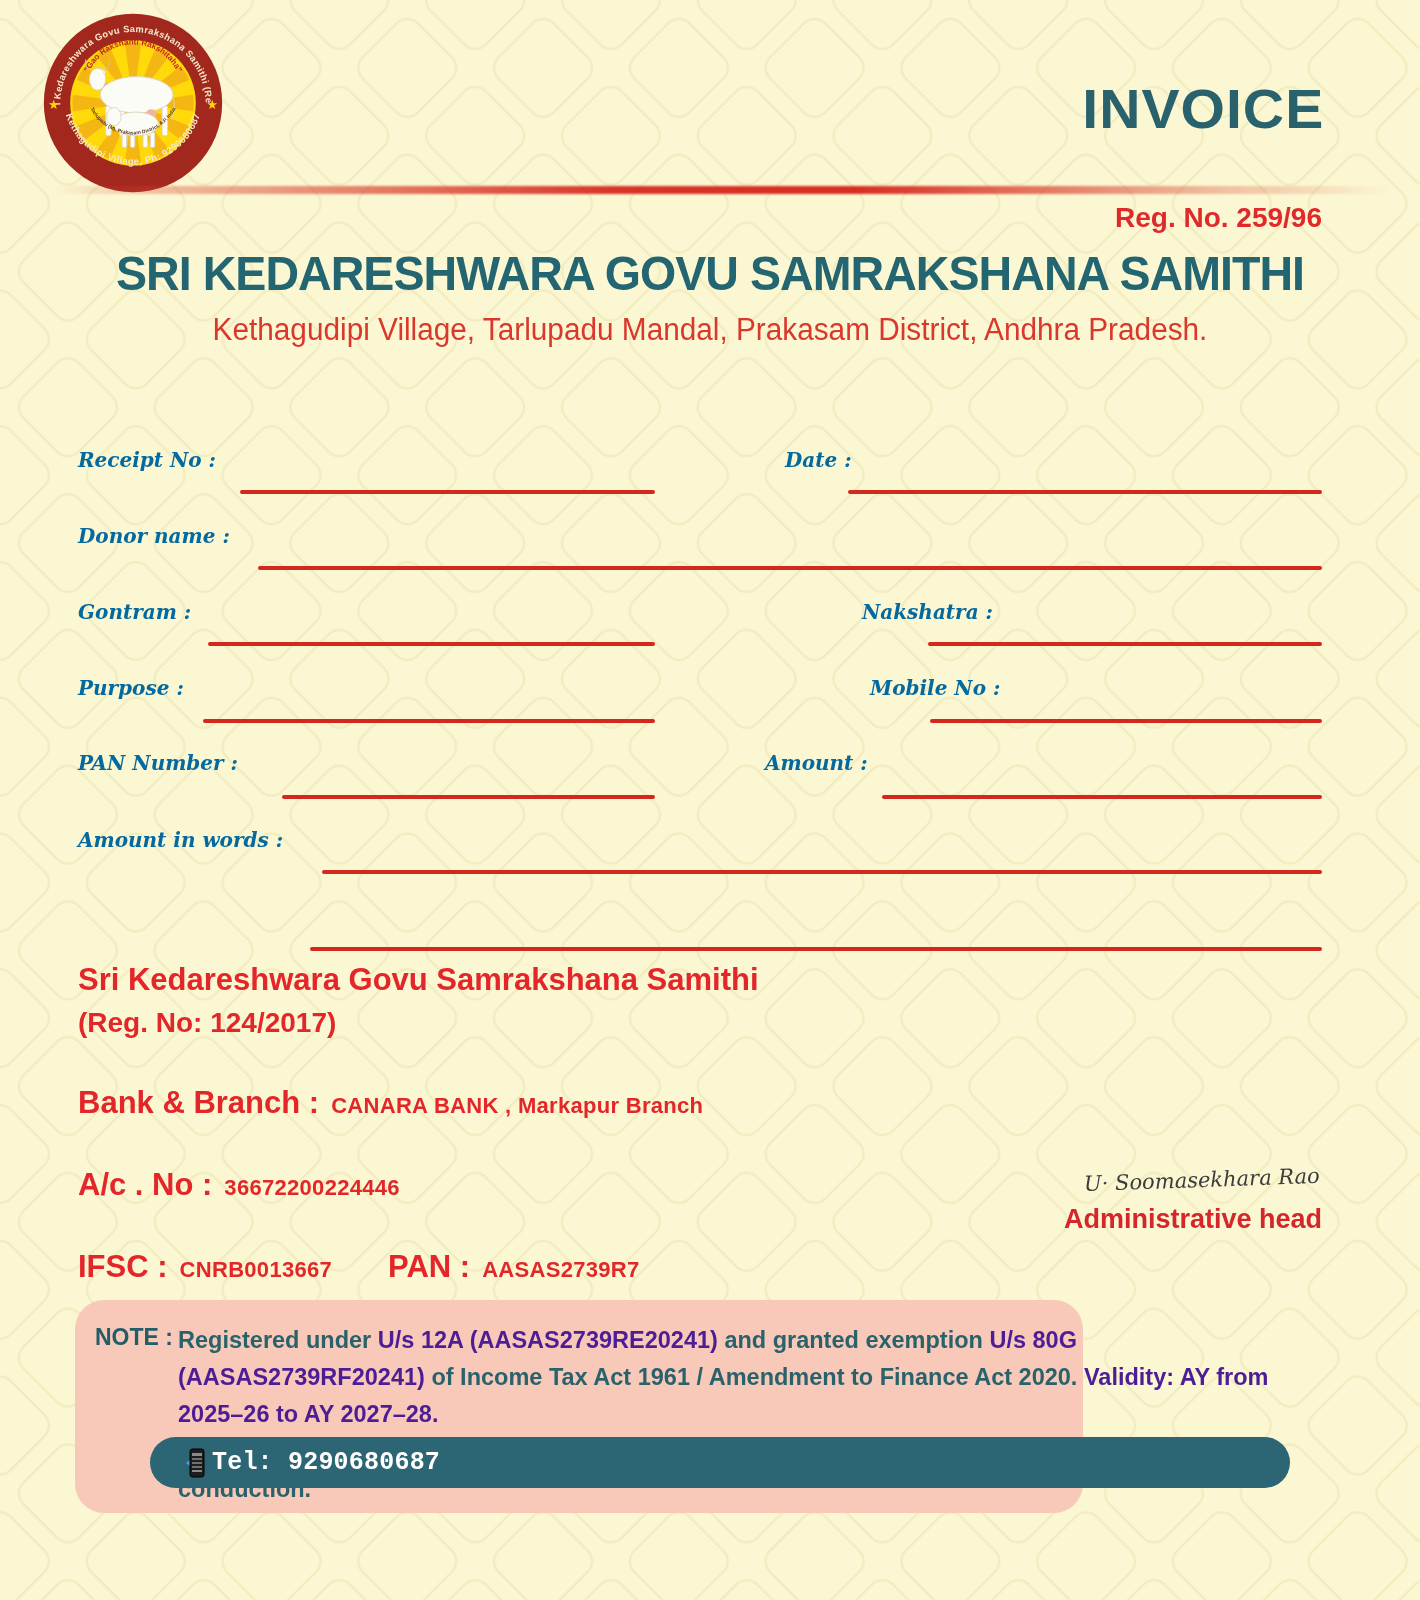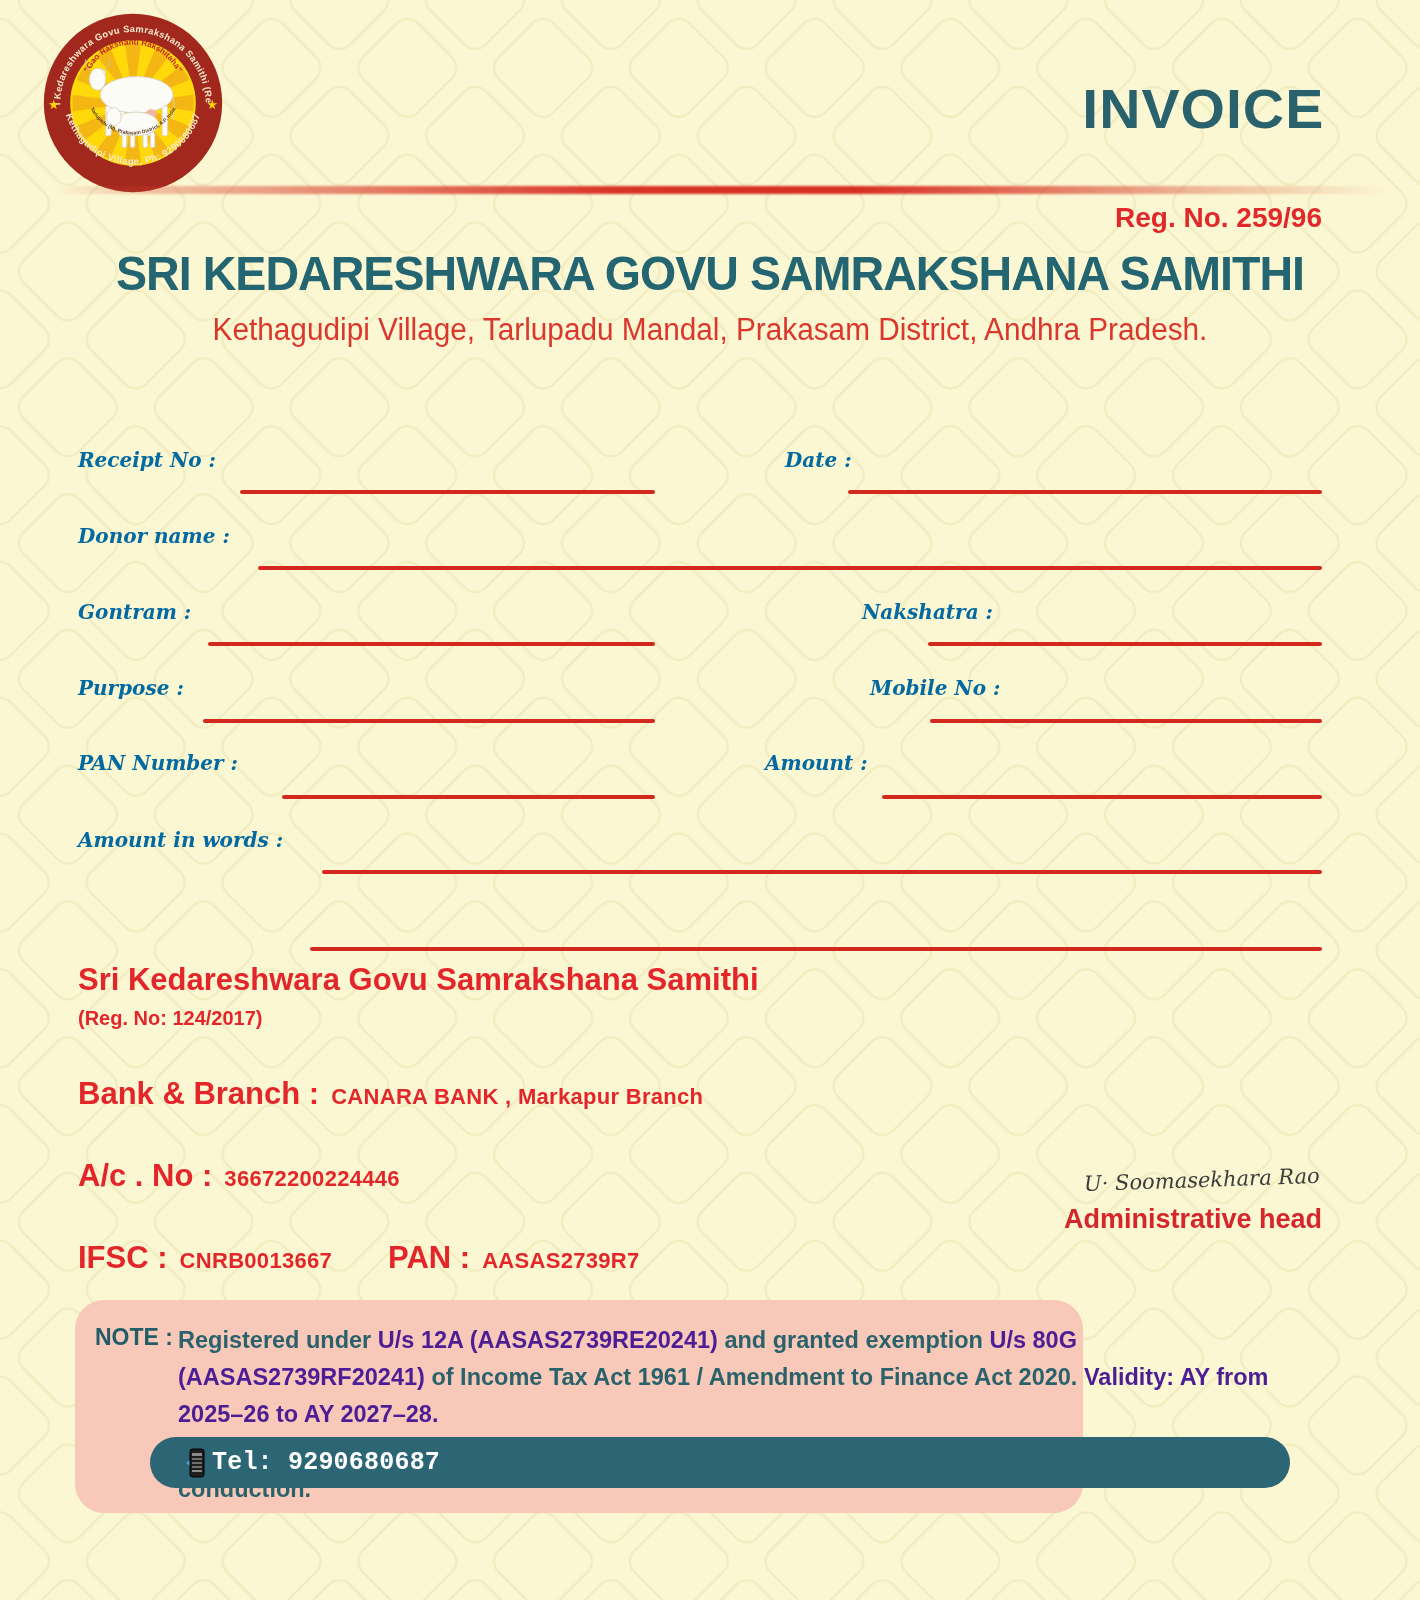--- a/index.html
+++ b/index.html
@@ -55,21 +55,21 @@
   .l-purpose{left:78px;top:676px;}   .ln-purpose{left:203px;top:719px;width:452px;}
   .l-mobile{left:870px;top:676px;}   .ln-mobile{left:930px;top:719px;width:392px;}
   .l-pan{left:78px;top:751px;}       .ln-pan{left:282px;top:795px;width:373px;}
   .l-amount{left:765px;top:751px;}   .ln-amount{left:882px;top:795px;width:440px;}
   .l-words{left:78px;top:828px;}     .ln-words{left:322px;top:870px;width:1000px;}
   .l-address{left:78px;top:903px;}   .ln-address{left:310px;top:947px;width:1012px;}
 
   
   .bank{position:absolute;left:78px;top:964px;color:#e3262a;}
   .bank-org{font-size:31px;font-weight:bold;line-height:1.0;}
-  .bank-reg{font-size:20px;font-weight:bold;margin-top:12px;}
+  .bank-reg{font-size:28px;font-weight:bold;margin-top:12px;}
   .bank-row{display:flex;align-items:baseline;margin-top:14px;}
   .bank-lab{font-size:31px;font-weight:bold;}
   .bank-val{font-size:22px;font-weight:bold;margin-left:12px;letter-spacing:.3px;margin-top:40px;}
   .bank-gap{width:56px;}
 
   
   .signature{
     position:absolute;right:100px;top:1168px;
     font-family:"DejaVu Serif", serif;font-style:italic;
     font-size:21px;color:#3c3c3c;transform:rotate(-2deg);white-space:nowrap;

